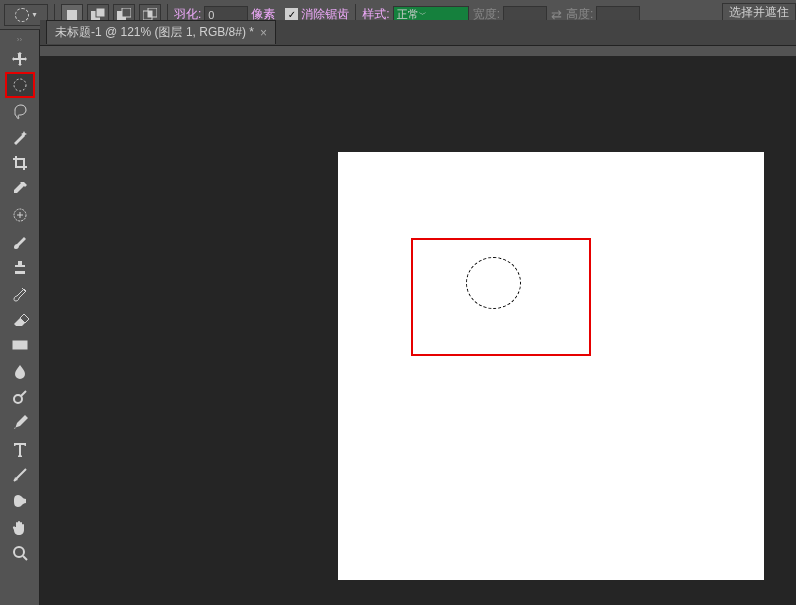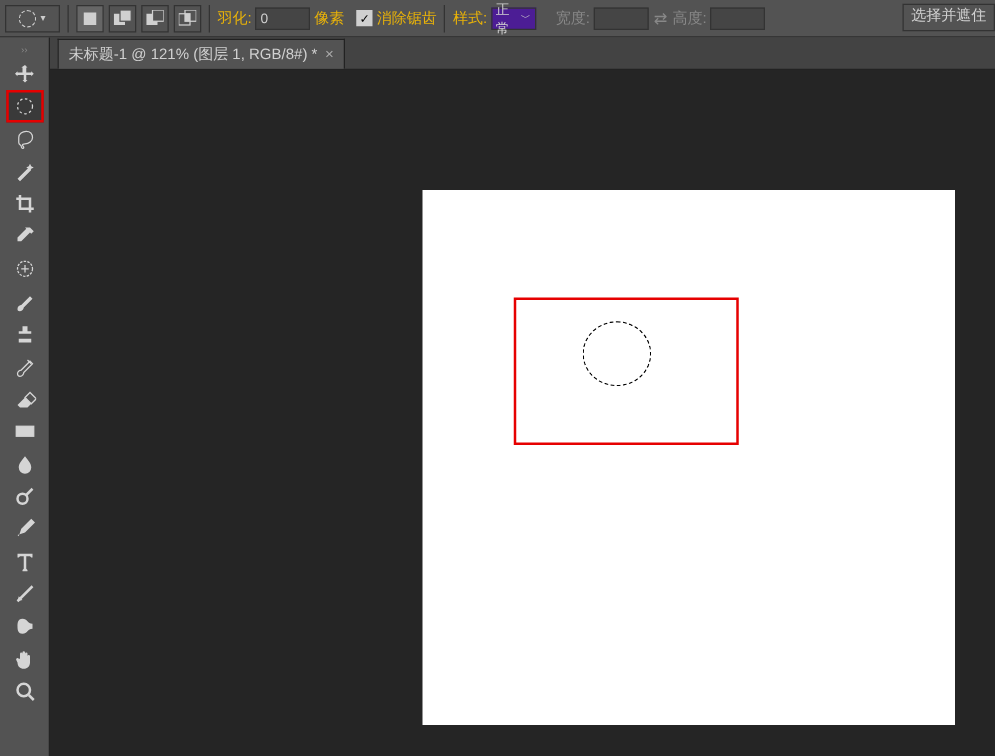--- a/index.html
+++ b/index.html
@@ -43,44 +43,44 @@
   .mode-box.active { background:#666; }
   .mode-box svg { display:block; }
   .num-field {
     width: 44px; height: 18px;
     background: #454545;
     border: 1px solid #333;
     color: #d0d0d0;
     font-size: 11px;
     padding: 0 3px;
   }
-  .label { font-size: 12px; color:#eab308; }
+  .label { font-size: 12px; color:#f0abfc; }
   .label.dim { color:#888; }
   .checkbox { width:13px; height:13px; background:#d0d0d0; display:flex; align-items:center; justify-content:center; color:#000; font-size:10px; }
   .select {
-    width: 36px; height: 18px;
-    background: #4c1d95; border:1px solid #333;
+    width: 76px; height: 18px;
+    background: #15803d; border:1px solid #333;
     color:#d0d0d0; font-size:11px; padding:0 3px;
     display:flex; align-items:center; 
   }
   .swap-ico { color:#888; font-size:13px; }
   .btn-right {
     position:absolute; right:0; top:3px;
     height:22px; padding:0 6px;
     border:1px solid #333; color:#d0d0d0;
     display:flex; align-items:flex-start;
     background:#535353;
   }
 
   
   .tab-bar {
-    position:absolute; top:30px; left:40px; right:0;
+    position:absolute; top:20px; left:40px; right:0;
     height:26px; background:#434343;
     border-bottom:1px solid #222;
-    display:flex; align-items:center;
+    display:flex; align-items:flex-start;
   }
   .tab {
     height:24px;
     background:#535353;
     border:1px solid #222; border-bottom:none;
     padding:0 8px; margin-left:6px;
     display:flex; align-items:center; gap:6px;
     color:#d0d0d0; font-size:12px;
   }
   .tab-close { color:#aaa; font-size:12px; }
@@ -178,21 +178,21 @@
   <span class="sep"></span>
 
   <div class="opt-item">
     <span class="label">样式:</span>
     <div class="select">
       <span>正常</span>
       <span class="chevron">﹀</span>
     </div>
   </div>
 
-  <div class="opt-item" style="margin-left:12px;">
+  <div class="opt-item" style="margin-left:0;">
     <span class="label dim">宽度:</span>
     <input class="num-field" disabled="" value="" style="">
   </div>
   <span class="swap-ico">⇄</span>
   <div class="opt-item">
     <span class="label dim">高度:</span>
     <input class="num-field" disabled="" value="" style="">
   </div>
 
   <div class="btn-right">

